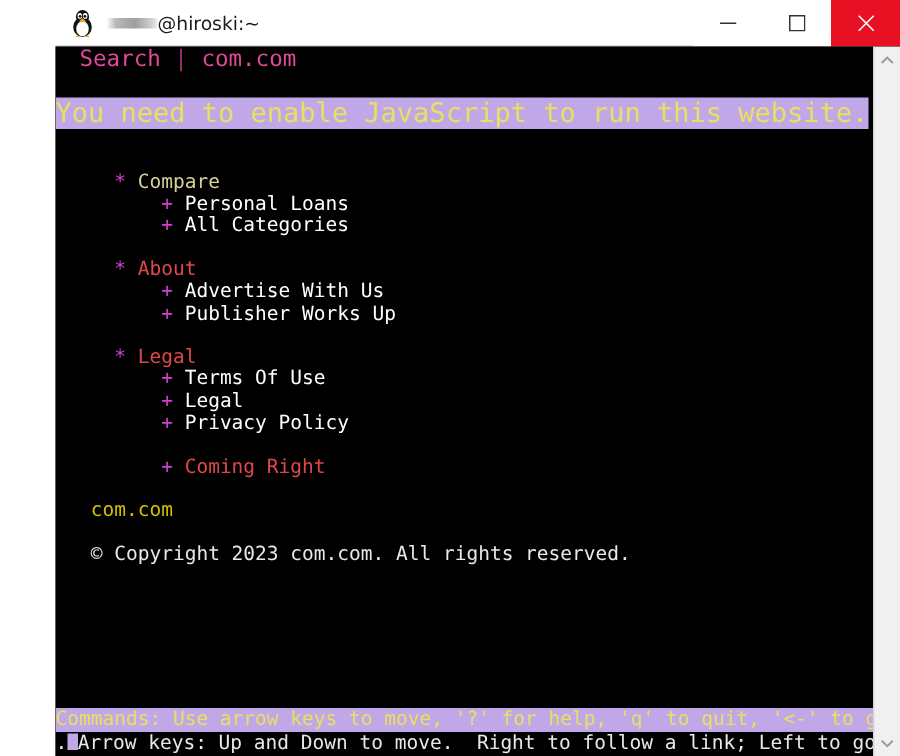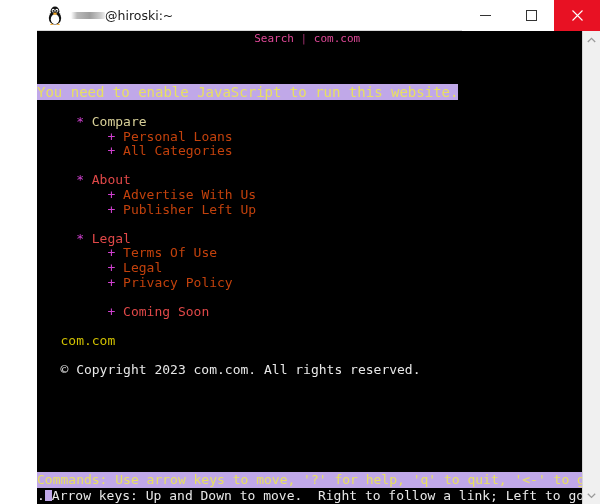--- a/index.html
+++ b/index.html
@@ -67,48 +67,48 @@
     position:relative;
     font-family:"DejaVu Sans Mono", monospace;
     font-size:13px;
     line-height:14.6px;
     overflow:hidden;
   }
 
   .row { white-space:pre; height:14.6px; line-height:14.6px; }
 
   
-  .c-green   { color:#c2410c; }
+  .c-green   { color:#ffffff; }
   .c-magenta { color:#d040d0; }
   .c-red     { color:#e04848;text-align:right; }
   .c-khaki   { color:#d8d098; }
   .c-yellow  { color:#d0c000; }
   .c-white   { color:#e8e8e8; }
   .c-pink    { color:#e04898; }
   .c-dim     { color:#a03070; }
 
   
   .hl {
     background:#c0a8e8;
     color:#e8e060;
   }
 
   
   #topline {
-    position:absolute; top:0px; left:4px; right:0;
+    position:absolute; top:0px; left:16px; right:0;
     height:16px; line-height:16px;
-    white-space:pre; text-align:center;
+    white-space:pre; text-align:left;
     padding-right:2px;
-    font-size:11px;
+    font-size:15px;
   }
 
   #js-notice {
-    position:absolute; top:54px; left:0;
+    position:absolute; top:37px; left:0;
     height:15px; line-height:15px;
-    white-space:pre; font-size:14px;
+    white-space:pre; font-size:18px;
   }
 
   #content { position:absolute; top:84px; left:0; right:0; }
 
   #statusblock { position:absolute; left:0; right:0; bottom:0; }
   #cmdline {
     background:#c0a8e8; color:#e8e060;
     white-space:pre; height:16px; line-height:16px;
     font-size:13px; overflow:hidden;
   }
@@ -191,28 +191,28 @@
 
       <div id="js-notice"><span class="hl">You need to enable JavaScript to run this website.</span></div>
 
       <div id="content">
           <div class="row"><span>     </span><span class="c-magenta">*</span><span> </span><span class="c-khaki">Compare</span></div>
           <div class="row"><span>         </span><span class="c-magenta">+</span><span> </span><span class="c-green">Personal Loans</span></div>
           <div class="row"><span>         </span><span class="c-magenta">+</span><span> </span><span class="c-green">All Categories</span></div>
           <div class="row">&nbsp;</div>
           <div class="row"><span>     </span><span class="c-magenta">*</span><span> </span><span class="c-red">About</span></div>
           <div class="row"><span>         </span><span class="c-magenta">+</span><span> </span><span class="c-green">Advertise With Us</span></div>
-          <div class="row"><span>         </span><span class="c-magenta">+</span><span> </span><span class="c-green">Publisher Left Up</span></div>
+          <div class="row"><span>         </span><span class="c-magenta">+</span><span> </span><span class="c-green">Publisher Works Up</span></div>
           <div class="row">&nbsp;</div>
           <div class="row"><span>     </span><span class="c-magenta">*</span><span> </span><span class="c-red">Legal</span></div>
           <div class="row"><span>         </span><span class="c-magenta">+</span><span> </span><span class="c-green">Terms Of Use</span></div>
           <div class="row"><span>         </span><span class="c-magenta">+</span><span> </span><span class="c-green">Legal</span></div>
           <div class="row"><span>         </span><span class="c-magenta">+</span><span> </span><span class="c-green">Privacy Policy</span></div>
           <div class="row">&nbsp;</div>
-          <div class="row"><span>         </span><span class="c-magenta">+</span><span> </span><span class="c-red">Coming Soon</span></div>
+          <div class="row"><span>         </span><span class="c-magenta">+</span><span> </span><span class="c-red">Coming Right</span></div>
           <div class="row">&nbsp;</div>
           <div class="row"><span>   </span><span class="c-yellow">com.com</span></div>
           <div class="row">&nbsp;</div>
           <div class="row"><span>   </span><span class="c-white">© Copyright 2023 com.com. All rights reserved.</span></div>
         </div>
 
       <div id="statusblock">
         <div id="cmdline"><span>Commands: Use arrow keys to move, '?' for help, 'q' to quit, '&lt;-' to go back</span></div>
         <div class="botline"><span class="c-white">.</span><span id="cursor-block"></span><span>Arrow keys: Up and Down to move.  Right to follow a link; Left to go back.</span></div>
       </div>

